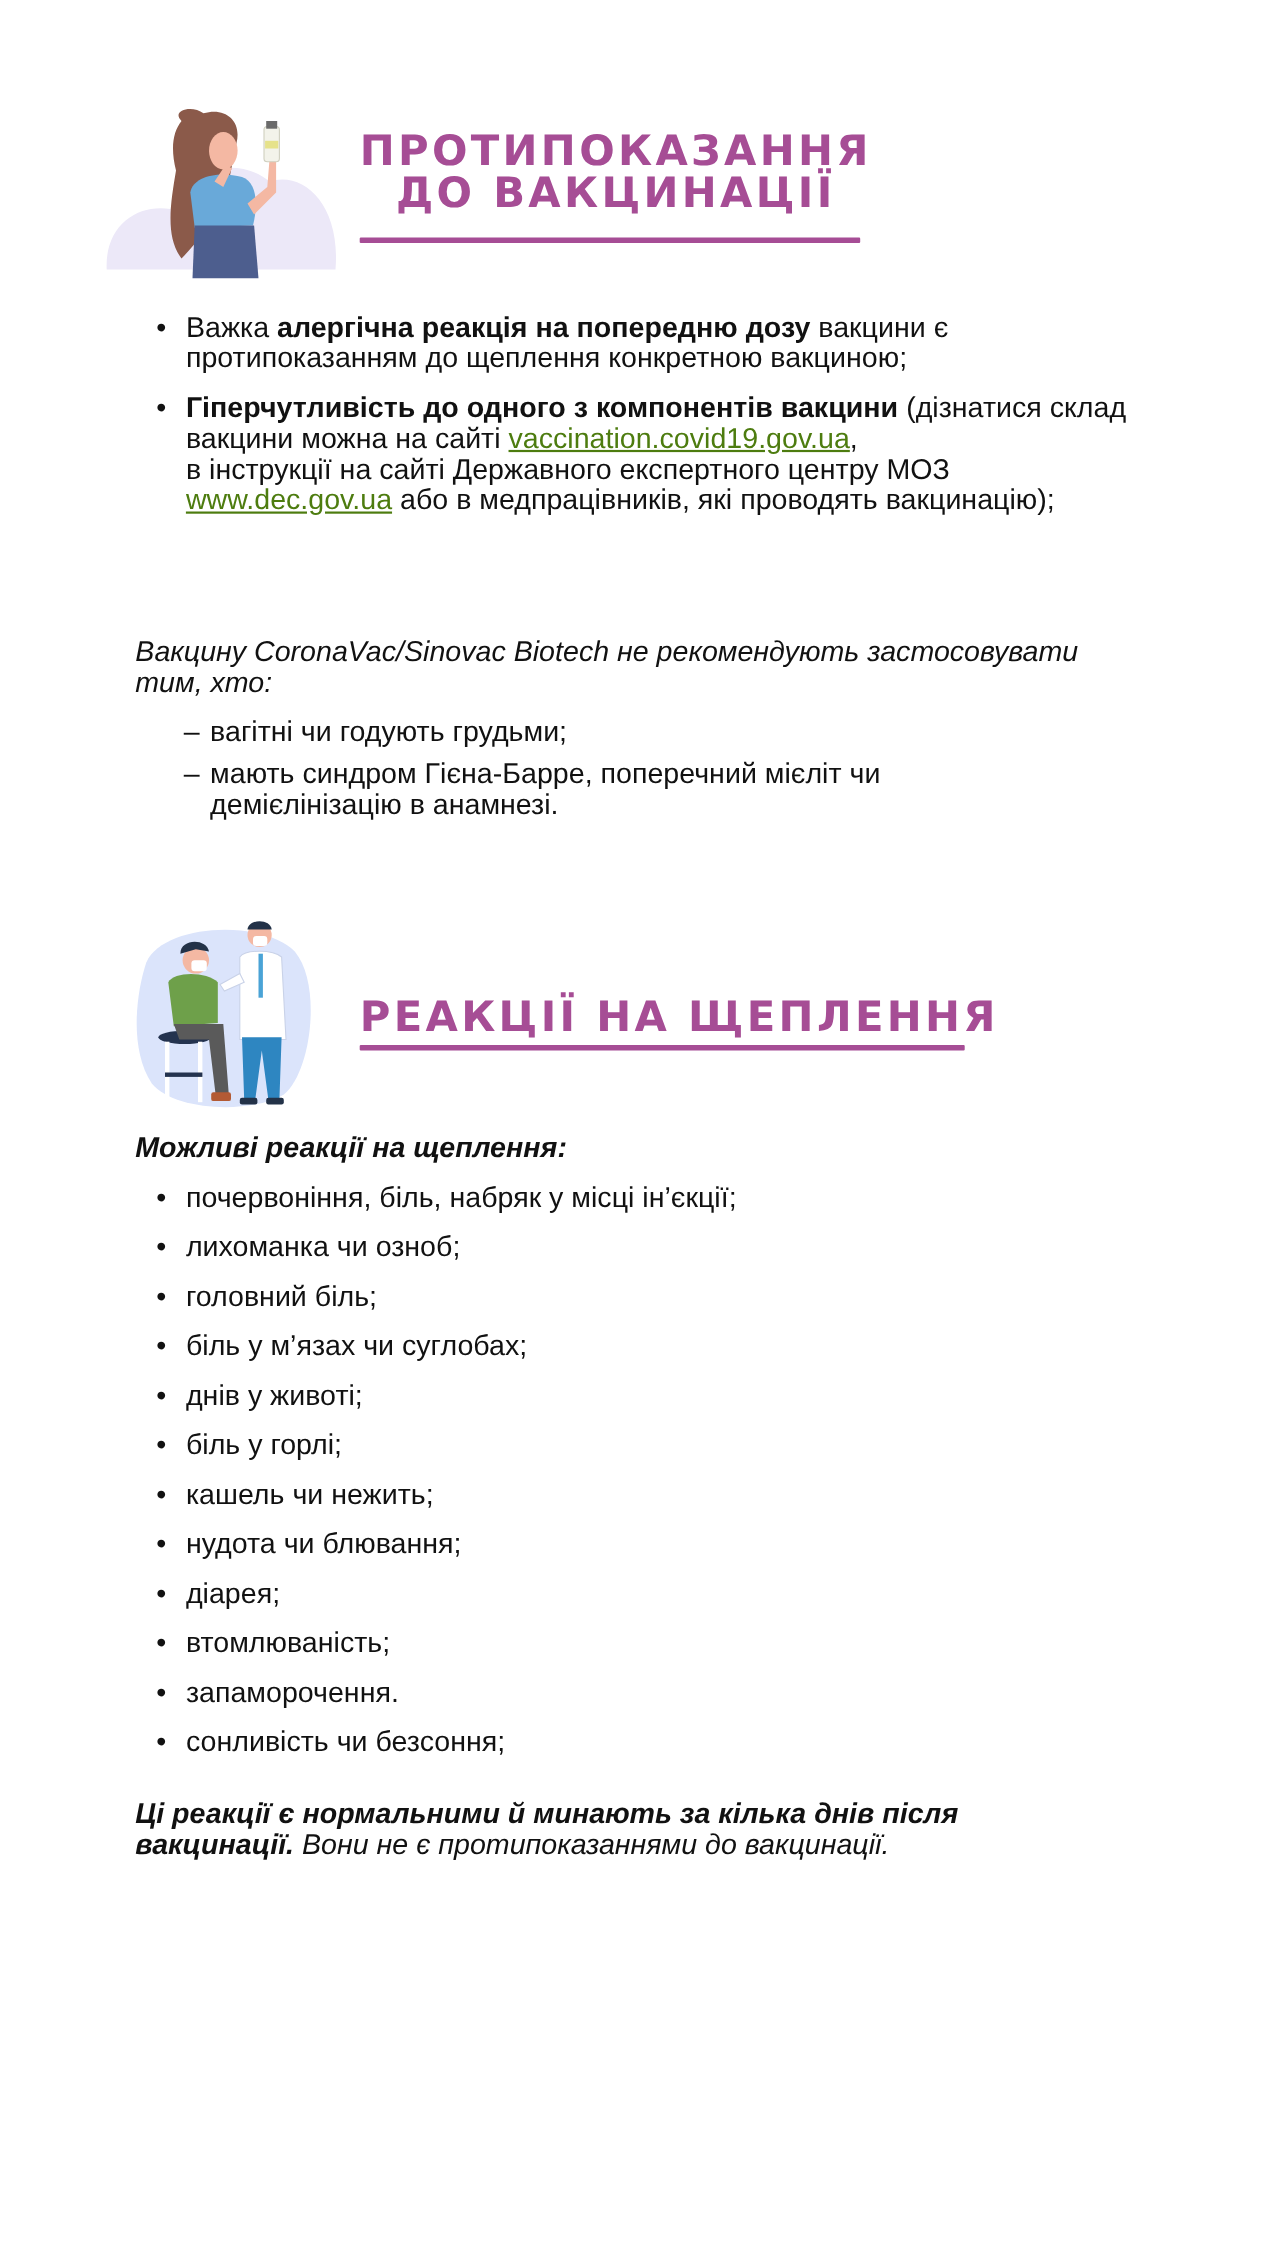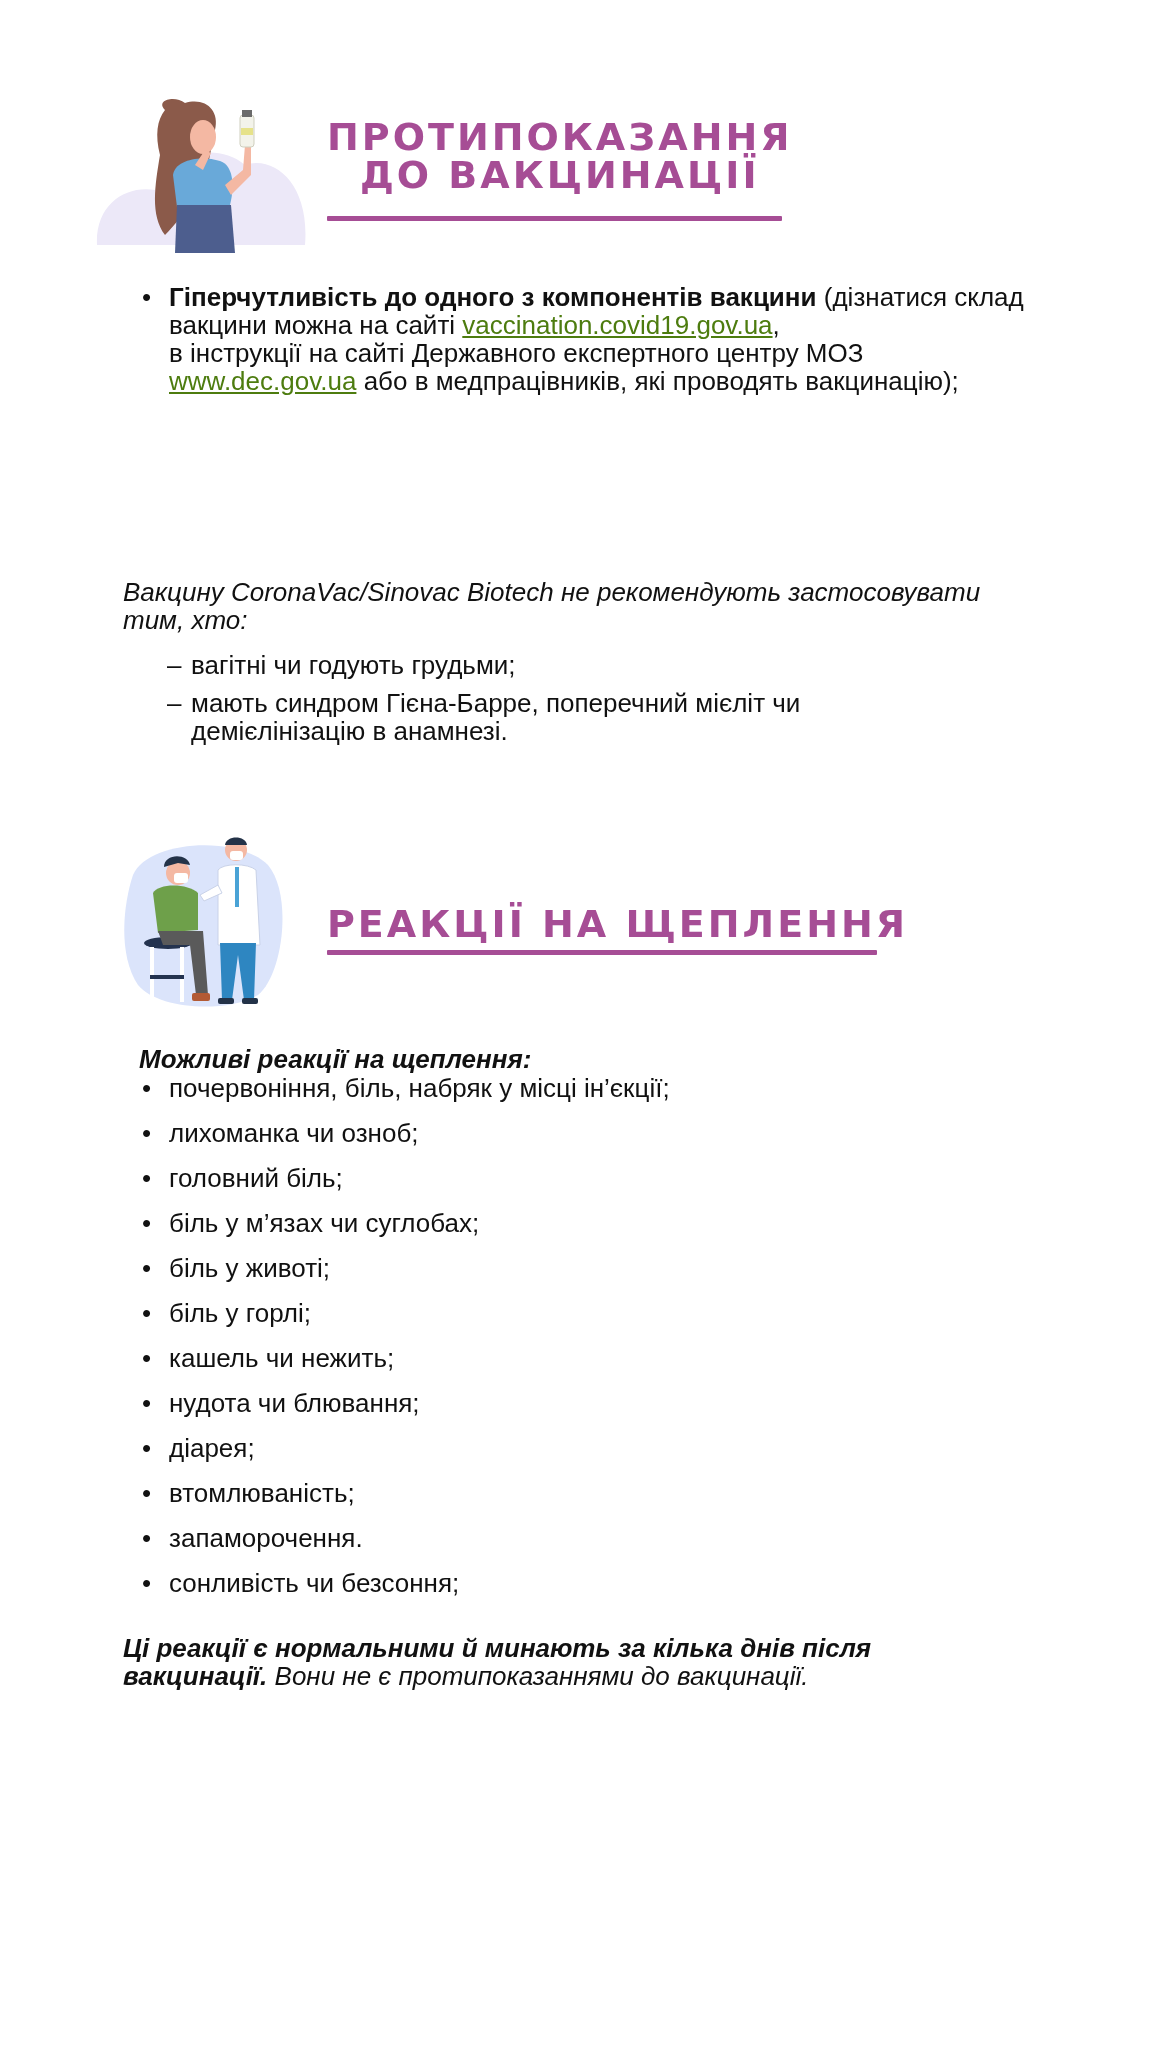--- a/index.html
+++ b/index.html
@@ -57,20 +57,23 @@
   </svg>
 
   <h1 class="heading" data-name="heading-contraindications" style="left:327px; top:118px;text-align:center;">
     <span data-name="heading-line-1">ПРОТИПОКАЗАННЯ</span><br>
     <span data-name="heading-line-2">ДО ВАКЦИНАЦІЇ</span>
   </h1>
   <div class="rule" data-name="heading-underline" style="left:327px; top:216px; width:455px;"></div>
 
   <ul class="bullets txt" data-name="contraindications-list" style="left:125px; top:283px; width:930px;">
     <li data-name="list-item" style="margin-bottom:17px;">
+      <span>Важка </span><b data-name="emphasis">алергічна реакція на попередню дозу</b><span> вакцини є протипоказанням до щеплення конкретною вакциною;</span>
+    </li>
+    <li data-name="list-item" style="margin-bottom:17px;">
       <b data-name="emphasis">Гіперчутливість до одного з компонентів вакцини</b><span> (дізнатися склад вакцини можна на сайті </span><a class="link" data-name="vaccination-site-link">vaccination.covid19.gov.ua</a><span>,</span><br>
       <span>в інструкції на сайті Державного експертного центру МОЗ </span><a class="link" data-name="dec-site-link">www.dec.gov.ua</a><span> або в медпрацівників, які проводять вакцинацію);</span>
     </li>
   </ul>
 
   <p class="abs txt" data-name="coronavac-note" style="left:123px; top:578px; margin:0; width:950px;">
     <span>Вакцину CoronaVac/Sinovac Biotech не рекомендують застосовувати</span><br>
     <span>тим, хто:</span>
   </p>
 
@@ -109,30 +112,30 @@
     <path d="M100 50 L82 60 L86 66 L104 58 Z" fill="#ffffff" stroke="#c9d2e8"></path>
 
     <path d="M102 108 L138 108 L136 165 L126 165 L120 120 L114 165 L104 165 Z" fill="#2e86c1"></path>
     <rect x="100" y="163" width="16" height="6" rx="2" fill="#233248"></rect>
     <rect x="124" y="163" width="16" height="6" rx="2" fill="#233248"></rect>
   </svg>
 
   <h2 class="heading" data-name="heading-reactions" style="left:327px; top:905px;">РЕАКЦІЇ НА ЩЕПЛЕННЯ</h2>
   <div class="rule" data-name="heading-underline" style="left:327px; top:950px; width:550px;"></div>
 
-  <p class="abs txt" data-name="reactions-intro" style="left:123px; top:1029px; margin:16px;">
+  <p class="abs txt" data-name="reactions-intro" style="left:123px; top:1029px; margin:0;">
     <b>Можливі реакції на щеплення:</b>
   </p>
 
   <ul class="bullets txt" data-name="reactions-list" style="left:125px; top:1074px; width:900px;">
     <li data-name="list-item">почервоніння, біль, набряк у місці ін’єкції;</li>
     <li data-name="list-item">лихоманка чи озноб;</li>
     <li data-name="list-item">головний біль;</li>
     <li data-name="list-item">біль у м’язах чи суглобах;</li>
-    <li data-name="list-item">біль у животі;</li>
+    <li data-name="list-item">днів у животі;</li>
     <li data-name="list-item">біль у горлі;</li>
     <li data-name="list-item">кашель чи нежить;</li>
     <li data-name="list-item">нудота чи блювання;</li>
     <li data-name="list-item">діарея;</li>
     <li data-name="list-item">втомлюваність;</li>
     <li data-name="list-item">запаморочення.</li>
     <li data-name="list-item">сонливість чи безсоння;</li>
   </ul>
 
   <p class="abs txt" data-name="reactions-footer" style="left:123px; top:1634px; margin:0; width:800px;">

